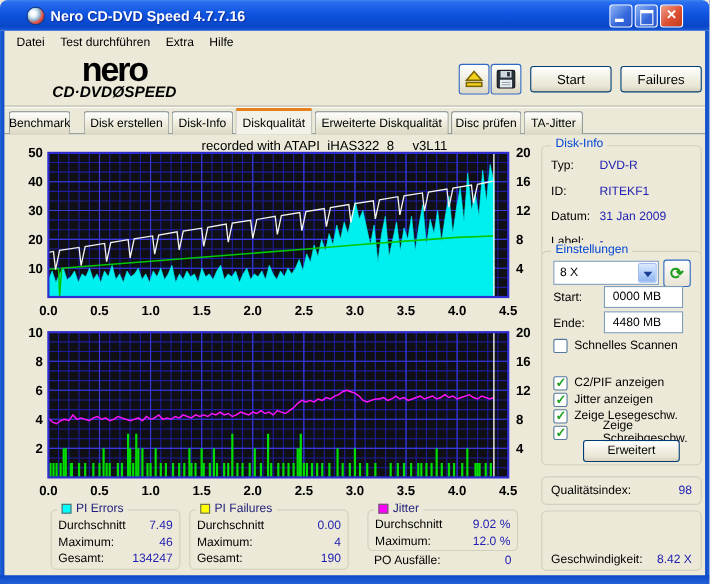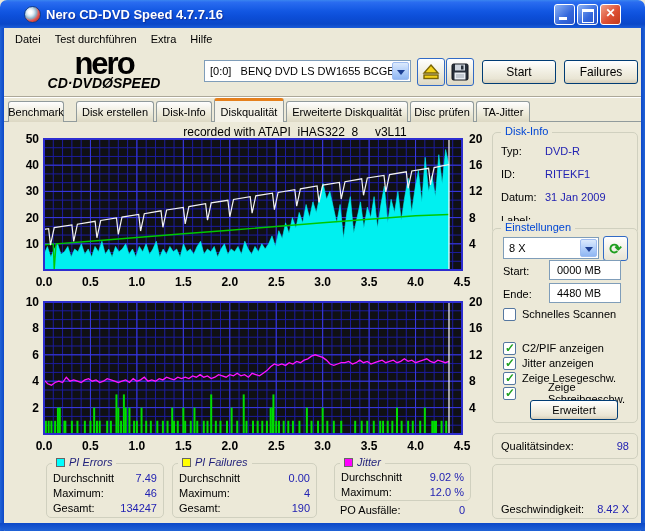--- a/index.html
+++ b/index.html
@@ -49,21 +49,21 @@
   .tabline{position:absolute;left:4px;top:121px;right:4px;height:1px;background:#919B9C;z-index:1;}
   .tab{position:absolute;top:101px;height:21px;border:1px solid #919B9C;border-bottom:none;border-radius:3px 3px 0 0;
     background:linear-gradient(180deg,#fefefe,#ece9d8 60%,#dcd8c4);display:flex;align-items:center;justify-content:center;z-index:2;white-space:nowrap;padding:0 4px;}
   .tab.active{top:98px;height:24px;background:#F4F2E8;border-top:3px solid #E5801C;z-index:3;}
   
   svg.chart{position:absolute;left:0;z-index:2;}
   .chart-header{position:absolute;left:110px;top:125px;width:370px;text-align:center;font-size:12px;white-space:pre;z-index:4;}
   
   .gbox{position:absolute;border:1px solid #D0D0BF;border-radius:5px;background:#ECE9D8;}
   .gcap{position:absolute;top:-8px;left:8px;background:#ECE9D8;padding:0 4px;color:#0046D5;white-space:nowrap;}
-  .gcap.dark{color:#1F1F7A;display:flex;align-items:center;gap:4px;font-style:italic;}
+  .gcap.dark{color:#1F1F7A;display:flex;align-items:center;gap:4px;}
   .swatch{width:9px;height:9px;border:1px solid #666;display:inline-block;}
   .row{position:absolute;left:8px;right:8px;display:flex;justify-content:space-between;white-space:nowrap;}
   .val{color:#2222B2;text-align:right;}
   .field{position:absolute;background:#fff;border:1px solid #7F9DB9;height:20px;display:flex;align-items:center;padding-left:7px;}
   .lab{position:absolute;white-space:nowrap;}
   
   .check-row{position:absolute;left:10px;display:flex;align-items:center;gap:6px;height:14px;}
   .cb{width:13px;height:13px;background:#fff;border:1px solid #5577A0;border-radius:2px;position:relative;flex:0 0 auto;}
   .cb.checked::after{content:"✓";position:absolute;left:1px;top:-2px;color:#21A121;font-weight:bold;font-size:12px;}
   .refresh-btn{position:absolute;width:25px;height:25px;border:1px solid #316AC5;border-radius:3px;
@@ -86,24 +86,20 @@
   <div class="menubar">
     <span class="menu-item">Datei</span>
     <span class="menu-item">Test durchführen</span>
     <span class="menu-item">Extra</span>
     <span class="menu-item">Hilfe</span>
   </div>
 
   <div class="logo">
     <div class="logo-l1">nero</div>
     <div class="logo-l2">CD·DVDØSPEED</div>
-  </div>
-  <div class="combo">
-    <span class="combo-text">[0:0]   BENQ DVD LS DW1655 BCGB</span>
-    <span class="combo-btn"></span>
   </div>
   <div class="toolbtn" style="left:417px;">
     <svg width="20" height="20" viewBox="0 0 20 20">
       <polygon points="10,3 17,11 3,11" fill="#F4D21B" stroke="#7A6505" stroke-width="1.4"></polygon>
       <rect x="3" y="13" width="14" height="3.5" fill="#F4D21B" stroke="#7A6505" stroke-width="1.4"></rect>
     </svg>
   </div>
   <div class="toolbtn" style="left:446px;">
     <svg width="18" height="18" viewBox="0 0 18 18">
       <rect x="1" y="1" width="16" height="16" rx="1.5" fill="#28303A" stroke="#10151c"></rect>

